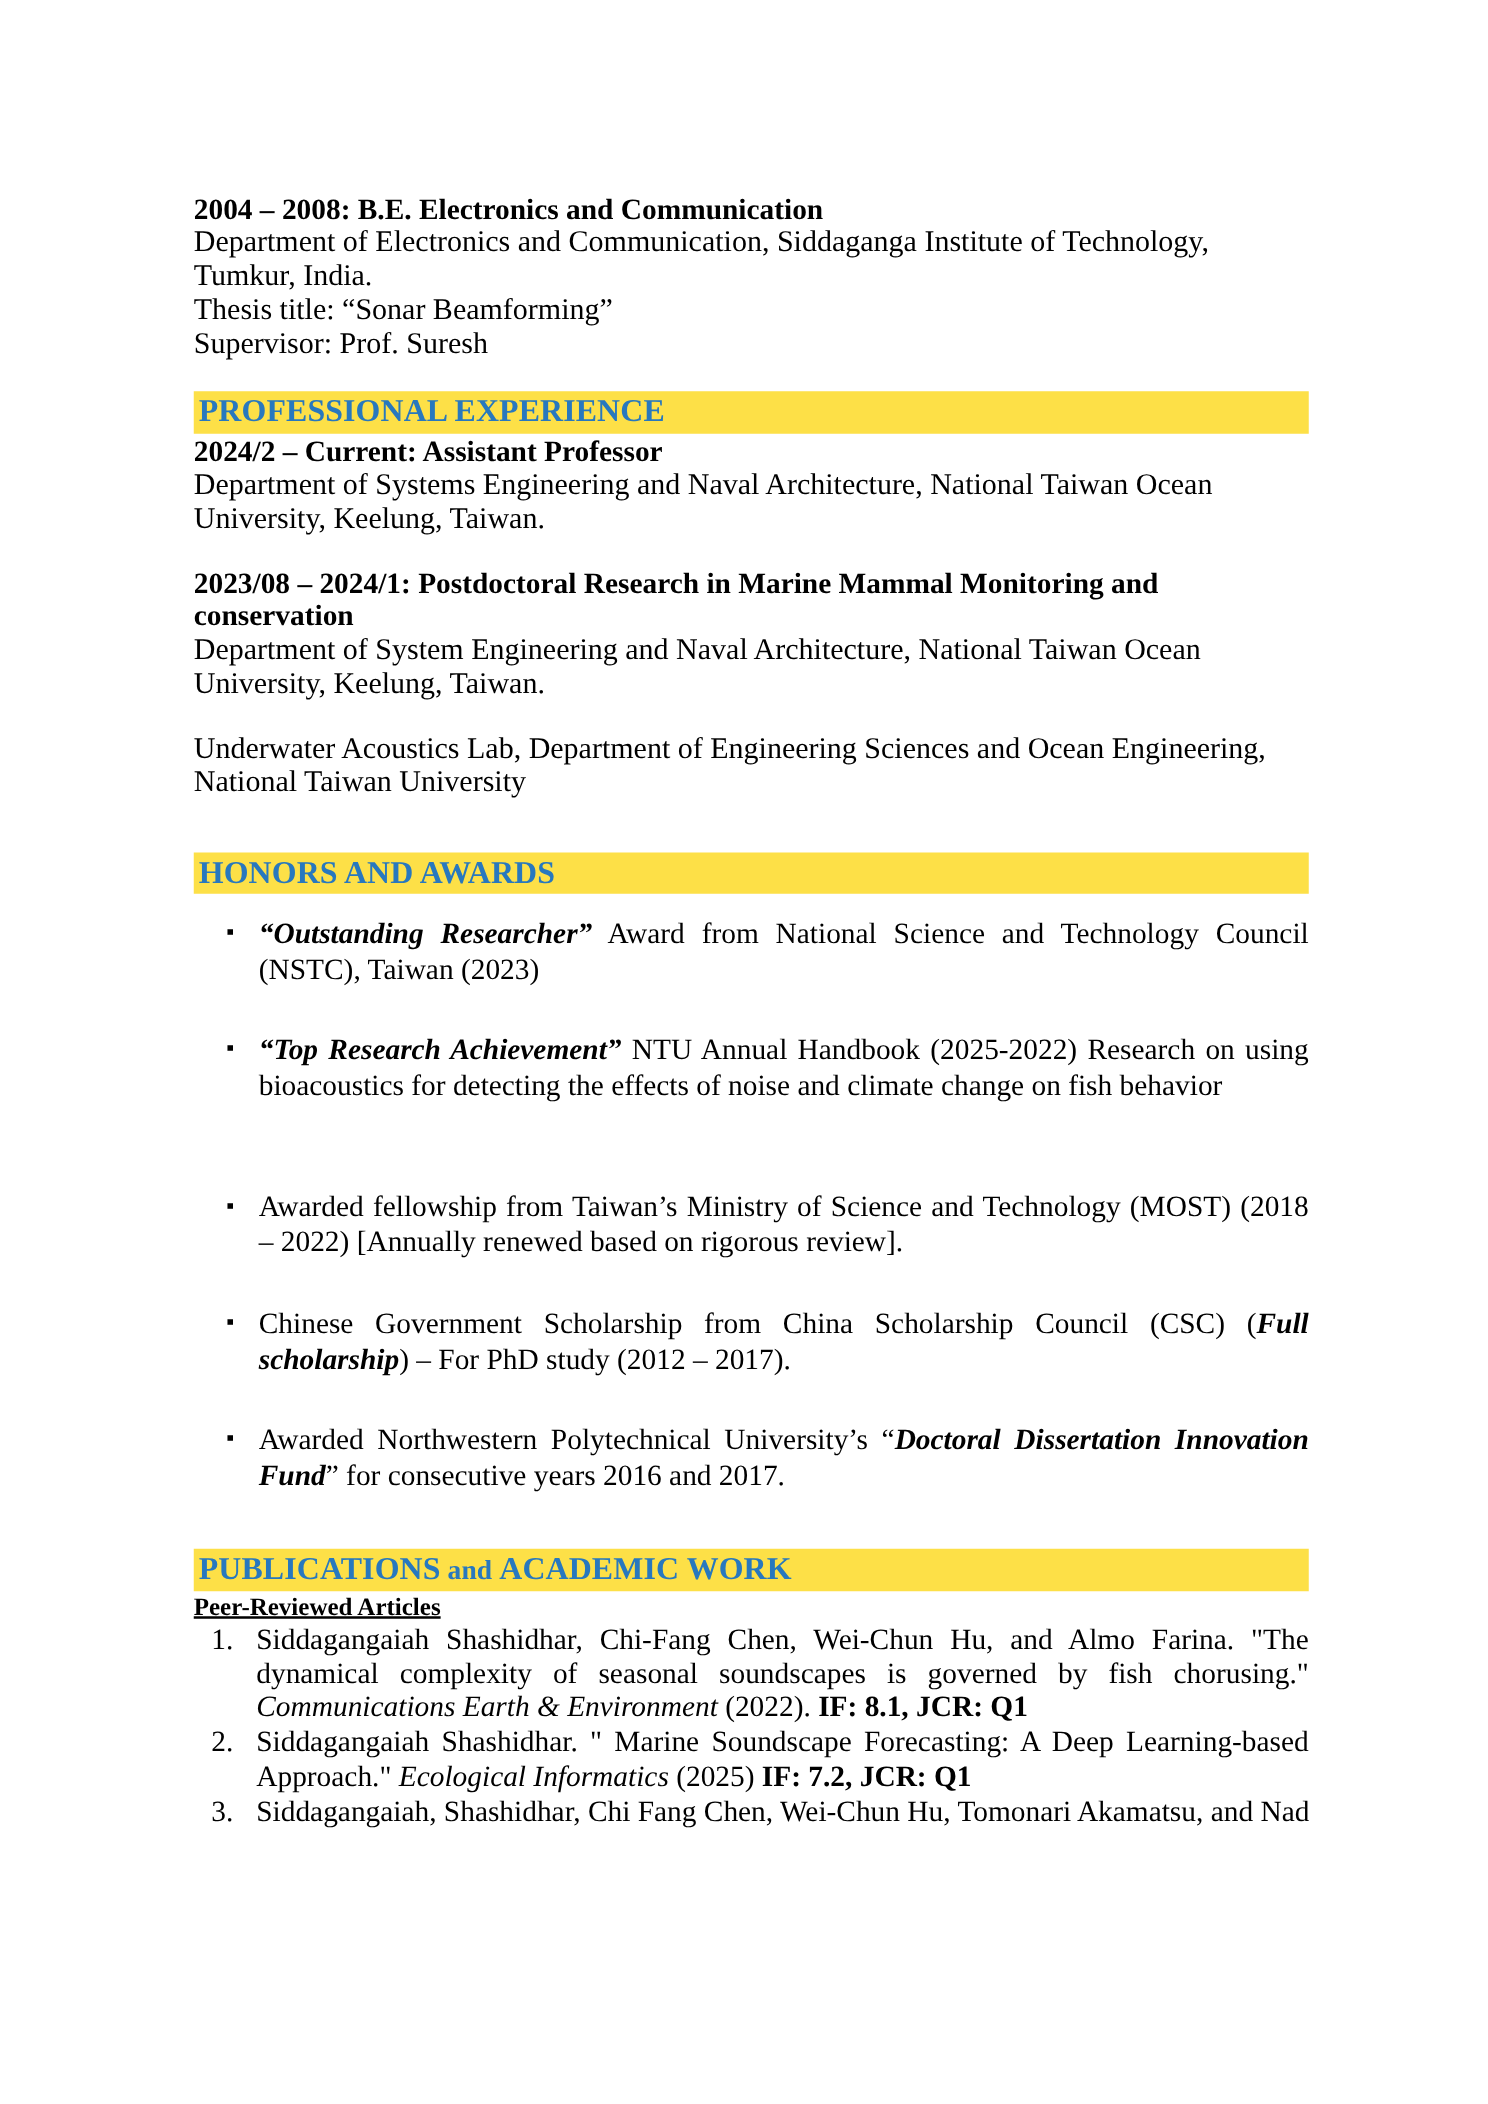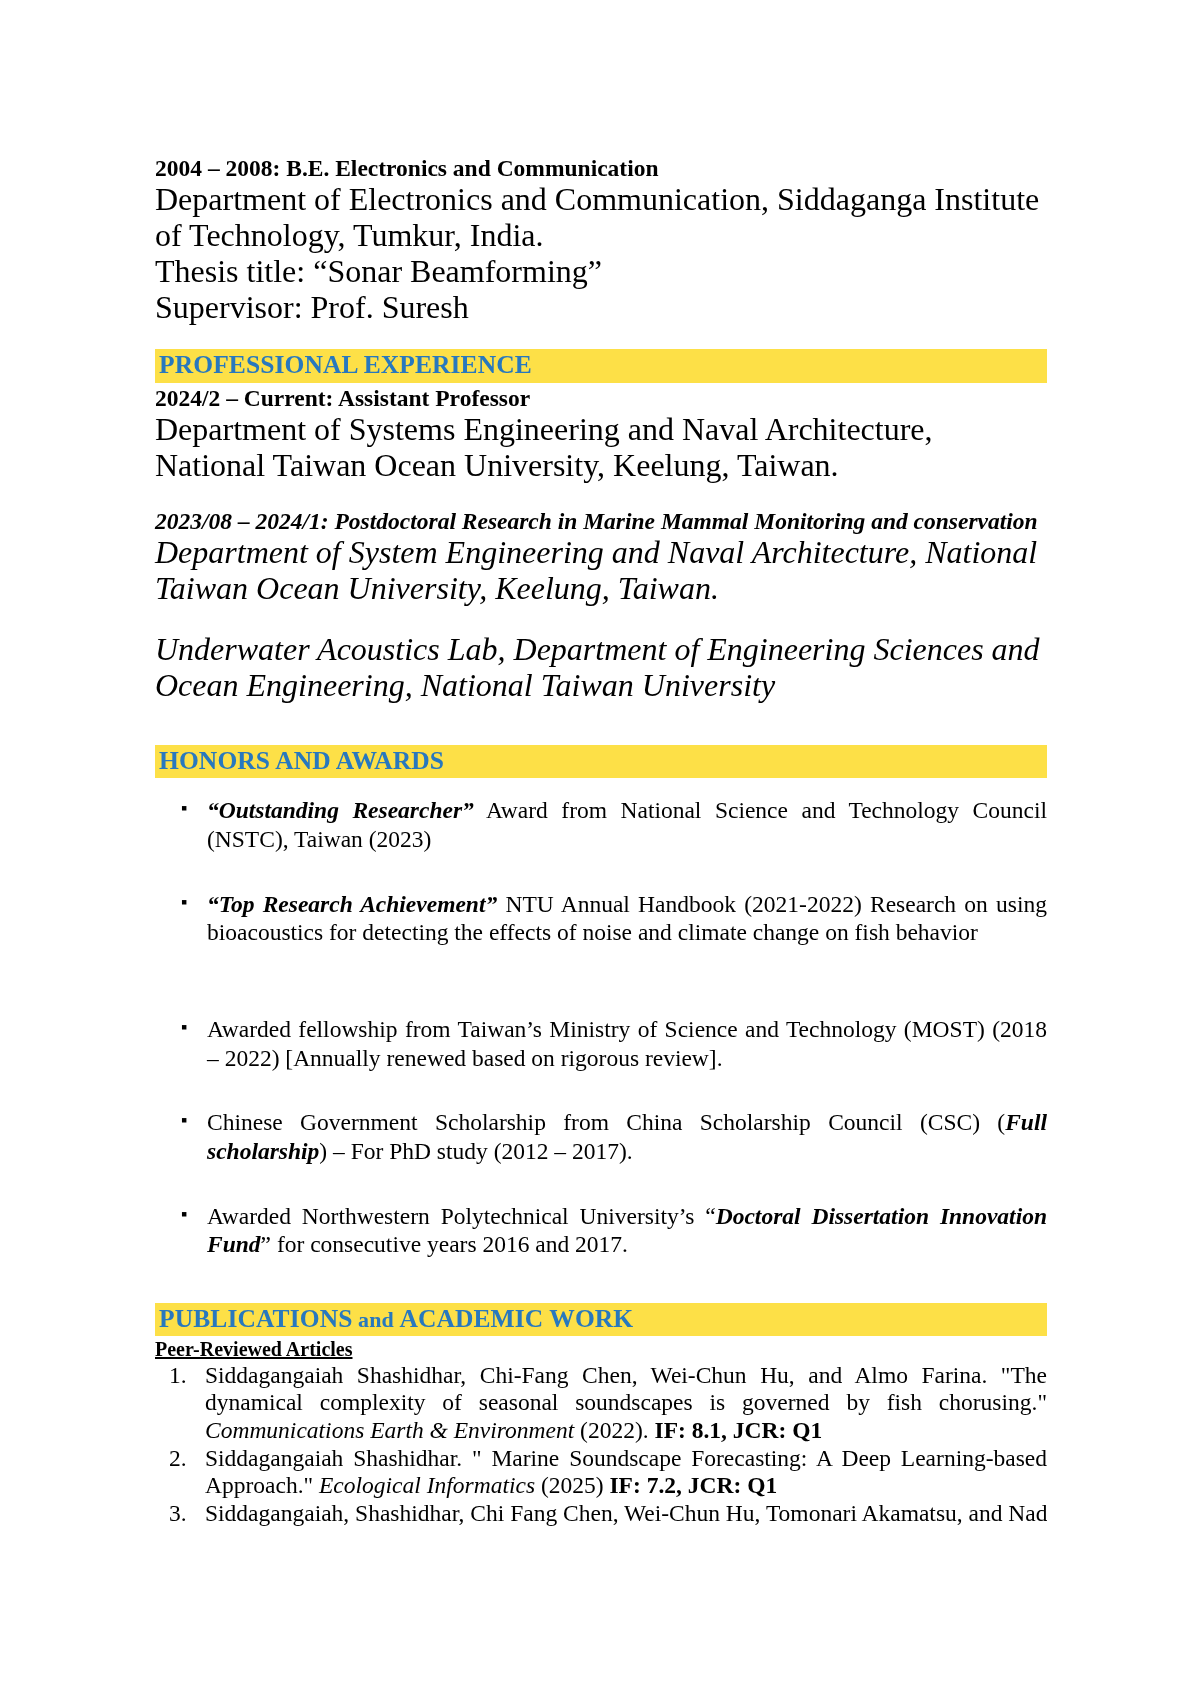--- a/index.html
+++ b/index.html
@@ -28,21 +28,21 @@
     left: 155px;
     top: 155px;
     width: 892px;
   }
   .bold-head {
     font-weight: bold;
     font-size: 23.5px;
     line-height: 1.125;
   }
   .plain-line {
-    font-size: 32px;
+    font-size: 24px;
     line-height: 1.125;
   }
 
   
   .section-band {
     background: #fde047;
     width: 892px;
     box-sizing: border-box;
     padding: 1px 0 2px 4px;
     margin-top: 24px;
@@ -53,21 +53,21 @@
     font-size: 25.5px;
     line-height: 1.18;
     letter-spacing: 0.1px;
   }
   .section-band .section-title .small {
     font-size: 22px;
   }
 
   
   .entry { margin-top: 0; }
-  .entry + .entry { margin-top: 25px; font-style: italic; }
+  .entry + .entry { margin-top: 25px; }
 
   
   ul.honors {
     list-style: none;
     margin: 0;
     padding: 0;
   }
   ul.honors > li {
     position: relative;
     padding-left: 52px;
@@ -165,21 +165,21 @@
 
     <div class="section-band" style="margin-top:42px">
       <div class="section-title">HONORS AND AWARDS</div>
     </div>
 
     <ul class="honors">
       <li>
         <span class="bi">“Outstanding Researcher”</span><span> Award from National Science and Technology Council (NSTC), Taiwan (2023)</span>
       </li>
       <li class="gap">
-        <span class="bi">“Top Research Achievement”</span><span> NTU Annual Handbook (2021-2022) Research on using bioacoustics for detecting the effects of noise and climate change on fish behavior</span>
+        <span class="bi">“Top Research Achievement”</span><span> NTU Annual Handbook (2025-2022) Research on using bioacoustics for detecting the effects of noise and climate change on fish behavior</span>
       </li>
       <li class="gap-big">
         <span>Awarded fellowship from Taiwan’s Ministry of Science and Technology (MOST) (2018 – 2022) [Annually renewed based on rigorous review].</span>
       </li>
       <li class="gap">
         <span>Chinese Government Scholarship from China Scholarship Council (CSC) (</span><span class="bi">Full scholarship</span><span>) – For PhD study (2012 – 2017).</span>
       </li>
       <li class="gap">
         <span>Awarded Northwestern Polytechnical University’s “</span><span class="bi">Doctoral Dissertation Innovation Fund</span><span>” for consecutive years 2016 and 2017.</span>
       </li>

